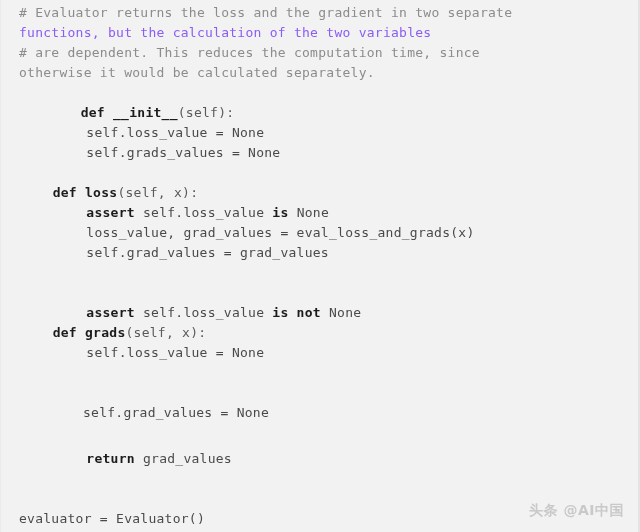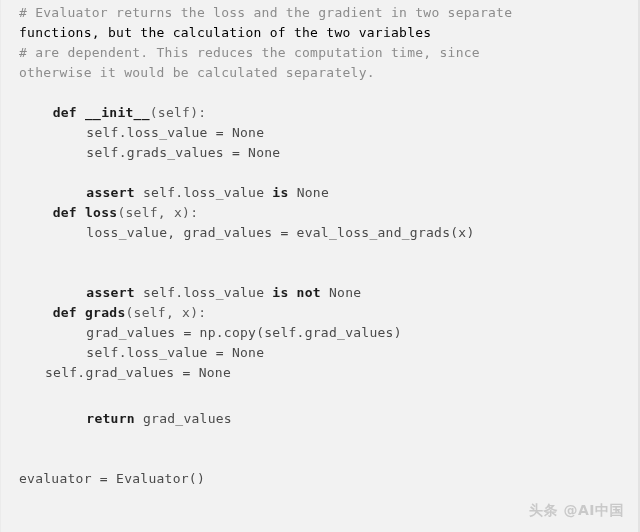--- a/index.html
+++ b/index.html
@@ -55,37 +55,37 @@
     white-space: nowrap;
     user-select: none;
   }
 </style>
 </head>
 <body>
 
 <div id="code-block" style="background: rgb(242, 242, 242); color: rgb(74, 74, 74);">
   <div id="code-lines">
       <div class="code-line"><span class="tok tok-comment" style="color: rgb(140, 140, 140);"># Evaluator returns the loss and the gradient in two separate</span></div>
-      <div class="code-line"><span class="tok tok-comment" style="color: #000000;">functions, but the calculation of the two variables</span></div>
+      <div class="code-line"><span class="tok tok-comment" style="color: #8b5cf6;">functions, but the calculation of the two variables</span></div>
       <div class="code-line"><span class="tok tok-comment" style="color: rgb(140, 140, 140);"># are dependent. This reduces the computation time, since</span></div>
       <div class="code-line"><span class="tok tok-comment" style="color: rgb(140, 140, 140);">otherwise it would be calculated separately.</span></div>
       <div class="code-line blank"></div>
-      <div class="code-line" style="padding-left: 51.68px;"><span class="tok tok-keyword" style="color: rgb(28, 28, 28);">def </span><span class="tok tok-name" style="color: rgb(28, 28, 28);">__init__</span><span class="tok tok-punct">(self):</span></div>
+      <div class="code-line" style="padding-left: 51.68px; margin-left: 28px;"><span class="tok tok-keyword" style="color: rgb(28, 28, 28);">def </span><span class="tok tok-name" style="color: rgb(28, 28, 28);">__init__</span><span class="tok tok-punct">(self):</span></div>
       <div class="code-line" style="padding-left: 85.36px;"><span class="tok tok-plain">self.loss_value = None</span></div>
       <div class="code-line" style="padding-left: 85.36px;"><span class="tok tok-plain">self.grads_values = None</span></div>
       <div class="code-line blank"></div>
+      <div class="code-line" style="padding-left: 51.68px;"><span class="tok tok-keyword" style="color: rgb(28, 28, 28);">def </span><span class="tok tok-name" style="color: rgb(28, 28, 28);">loss</span><span class="tok tok-punct">(self, x):</span></div>
       <div class="code-line" style="padding-left: 85.36px;"><span class="tok tok-keyword" style="color: rgb(28, 28, 28);">assert </span><span class="tok tok-plain">self.loss_value </span><span class="tok tok-keyword" style="color: rgb(28, 28, 28);">is </span><span class="tok tok-plain">None</span></div>
-      <div class="code-line" style="padding-left: 51.68px;"><span class="tok tok-keyword" style="color: rgb(28, 28, 28);">def </span><span class="tok tok-name" style="color: rgb(28, 28, 28);">loss</span><span class="tok tok-punct">(self, x):</span></div>
       <div class="code-line" style="padding-left: 85.36px;"><span class="tok tok-plain">loss_value, grad_values = eval_loss_and_grads(x)</span></div>
+      <div class="code-line" style="padding-left: 85.36px;"><span class="tok tok-plain">self.grad_values = grad_values</span></div>
       <div class="code-line blank"></div>
       <div class="code-line blank"></div>
       <div class="code-line" style="padding-left: 85.36px;"><span class="tok tok-keyword" style="color: rgb(28, 28, 28);">assert </span><span class="tok tok-plain">self.loss_value </span><span class="tok tok-keyword" style="color: rgb(28, 28, 28);">is not </span><span class="tok tok-plain">None</span></div>
       <div class="code-line" style="padding-left: 51.68px;"><span class="tok tok-keyword" style="color: rgb(28, 28, 28);">def </span><span class="tok tok-name" style="color: rgb(28, 28, 28);">grads</span><span class="tok tok-punct">(self, x):</span></div>
-      <div class="code-line" style="padding-left: 85.36px;"><span class="tok tok-plain">grad_values = np.copy(self.grad_values)</span></div>
       <div class="code-line" style="padding-left: 85.36px;"><span class="tok tok-plain">self.loss_value = None</span></div>
-      <div class="code-line" style="padding-left: 44px;"><span class="tok tok-plain">self.grad_values = None</span></div>
+      <div class="code-line" style="padding-left: 82px; margin-top: 40px;"><span class="tok tok-plain">self.grad_values = None</span></div>
       <div class="code-line" style="padding-left: 85.36px; margin-top: 26px;"><span class="tok tok-keyword" style="color: rgb(28, 28, 28);">return </span><span class="tok tok-plain">grad_values</span></div>
       <div class="code-line blank"></div>
       <div class="code-line blank"></div>
       <div class="code-line"><span class="tok tok-plain">evaluator = Evaluator()</span></div>
     </div>
   <div id="watermark" style="color: rgb(201, 201, 201);">头条 @AI中国</div>
 </div>
 
 </body></html>

